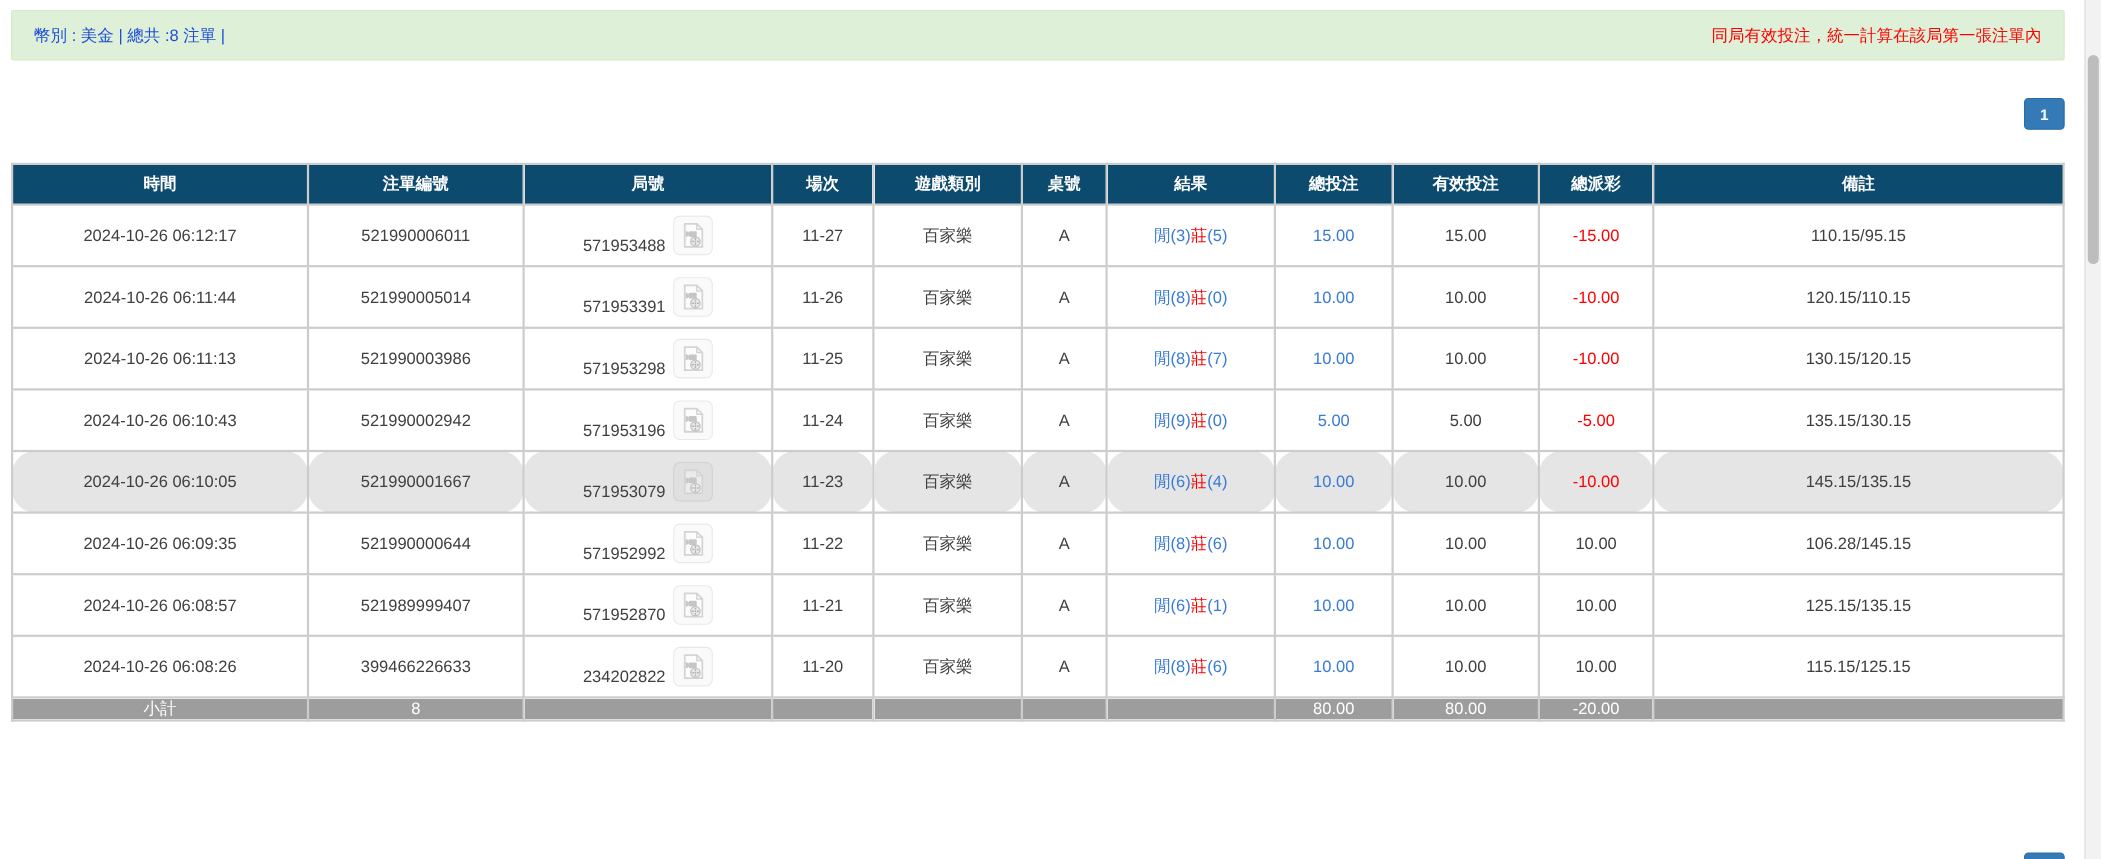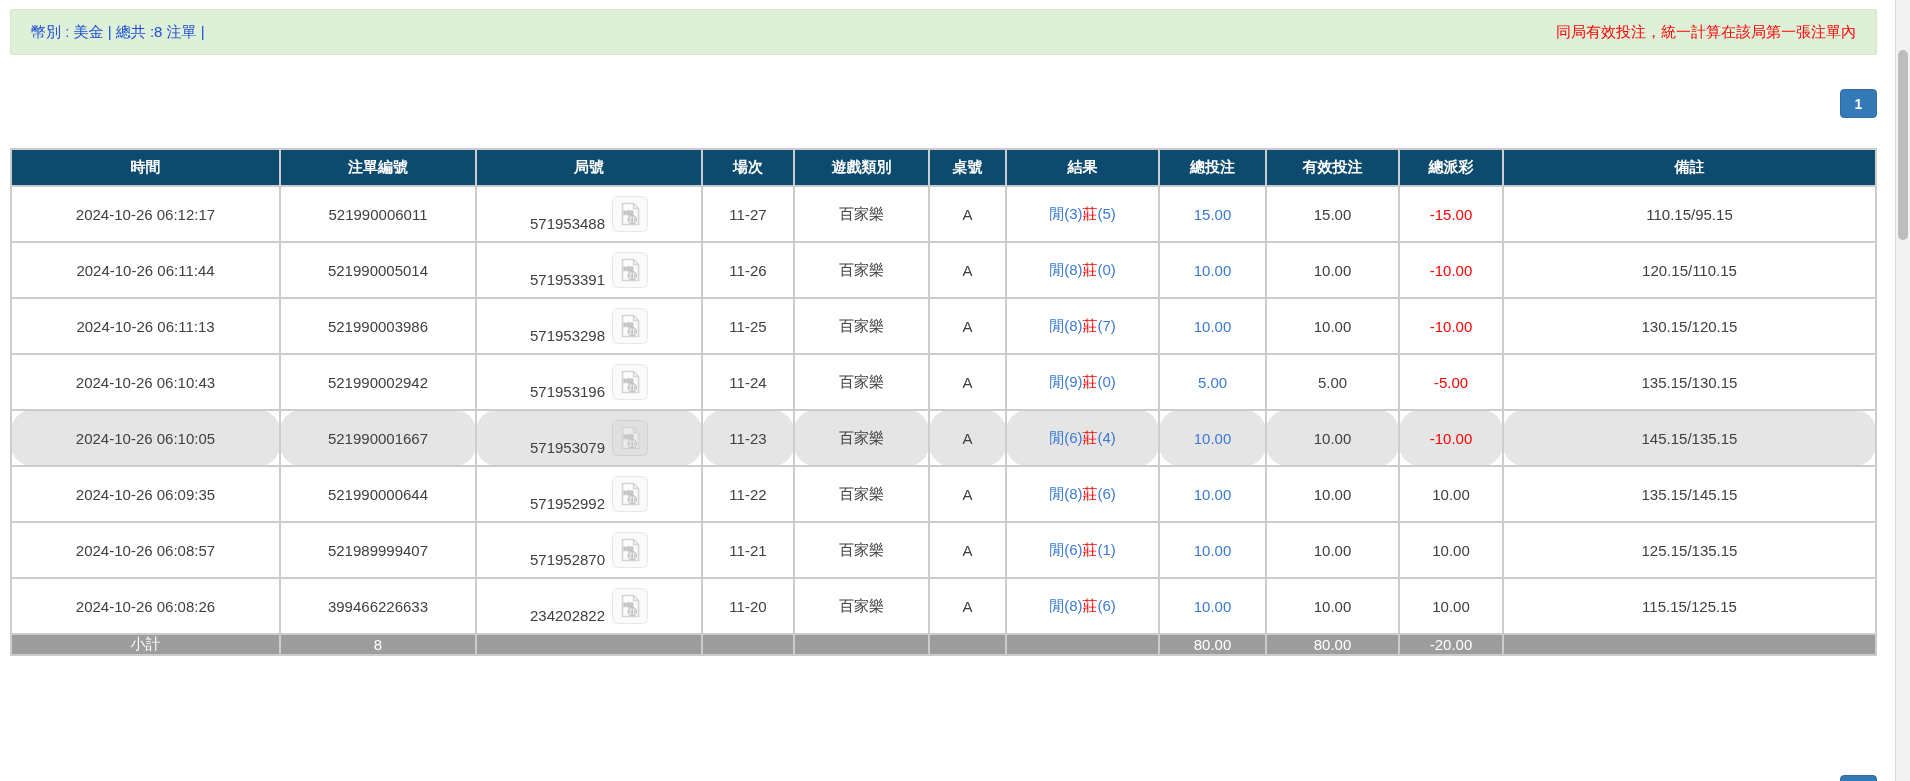--- a/index.html
+++ b/index.html
@@ -351,21 +351,21 @@
   </span>
 </div>
           </td>
           <td>11-22</td>
           <td>百家樂</td>
           <td>A</td>
           <td><span class="blue result-player">閒(8)</span><span class="red">莊</span><span class="blue">(6)</span></td>
           <td class="blue">10.00</td>
           <td>10.00</td>
           <td>10.00</td>
-          <td>135.15/145.15</td>
+          <td>106.28/145.15</td>
         </tr>
         <tr>
           <td>2024-10-26 06:08:57</td>
           <td>521989999407</td>
           <td>
             <div class="round-wrap">
               <span>571952870</span>
   <span class="video-btn">
     <svg width="26" height="26" viewBox="0 0 26 26" aria-hidden="true">
       <path d="M5.5 2.5 H16.5 L21.5 7.5 V23.5 H5.5 Z" fill="#ffffff" fill-opacity="0.35" stroke="#d4d4d4" stroke-width="1.6"></path>

